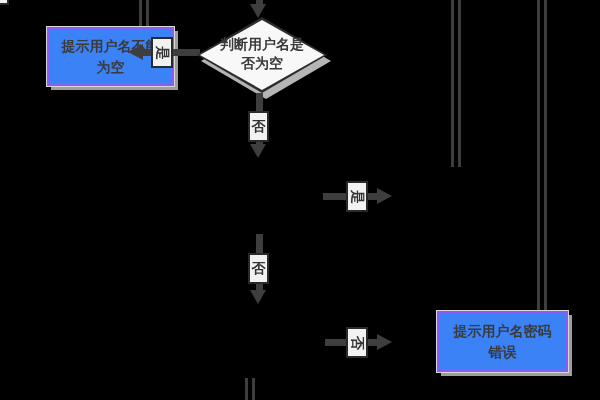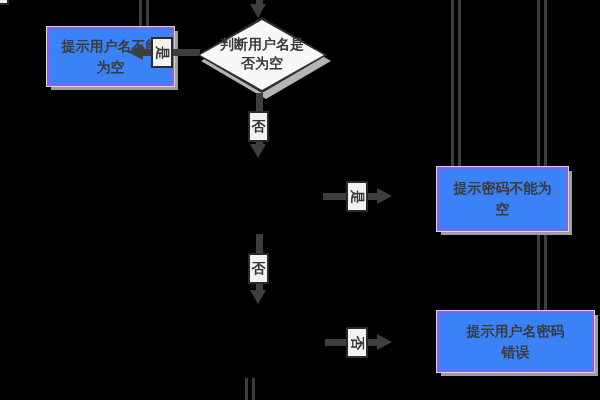--- a/index.html
+++ b/index.html
@@ -109,36 +109,33 @@
     <span>否</span>
   </div>
 
 
   <div class="shaft" style="left:323px;top:193px;width:58px;height:7px;"></div>
   <div class="ah ah-right" style="left:377px;top:188px;"></div>
   <div class="elabel rot" style="left:346px;top:181px;width:22px;height:31px;">
     <span>是</span>
   </div>
 
-  <div class="pbox" style="left:392px;top:167px;width:131px;height:64px;">
-    <div class="txt">提示密码不能为空</div>
-  </div>
 
   <div class="shaft" style="left:256px;top:234px;width:7px;height:56px;"></div>
   <div class="ah ah-down" style="left:250px;top:290px;"></div>
   <div class="elabel" style="left:248px;top:253px;width:21px;height:31px;">
     <span>否</span>
   </div>
 
 
   <div class="shaft" style="left:325px;top:339px;width:56px;height:7px;"></div>
   <div class="ah ah-right" style="left:377px;top:334px;"></div>
   <div class="elabel rot" style="left:346px;top:327px;width:22px;height:31px;">
     <span>否</span>
   </div>
 
-  <div class="pbox" style="left:392px;top:311px;width:157px;height:61px;">
+  <div class="pbox" style="left:392px;top:311px;width:131px;height:61px;">
     <div class="txt">提示用户名密码错误</div>
   </div>
 
   <div class="dline" style="left:245px;top:378px;width:10px;height:22px;"></div>
 
 </div>
 
 </body></html>

